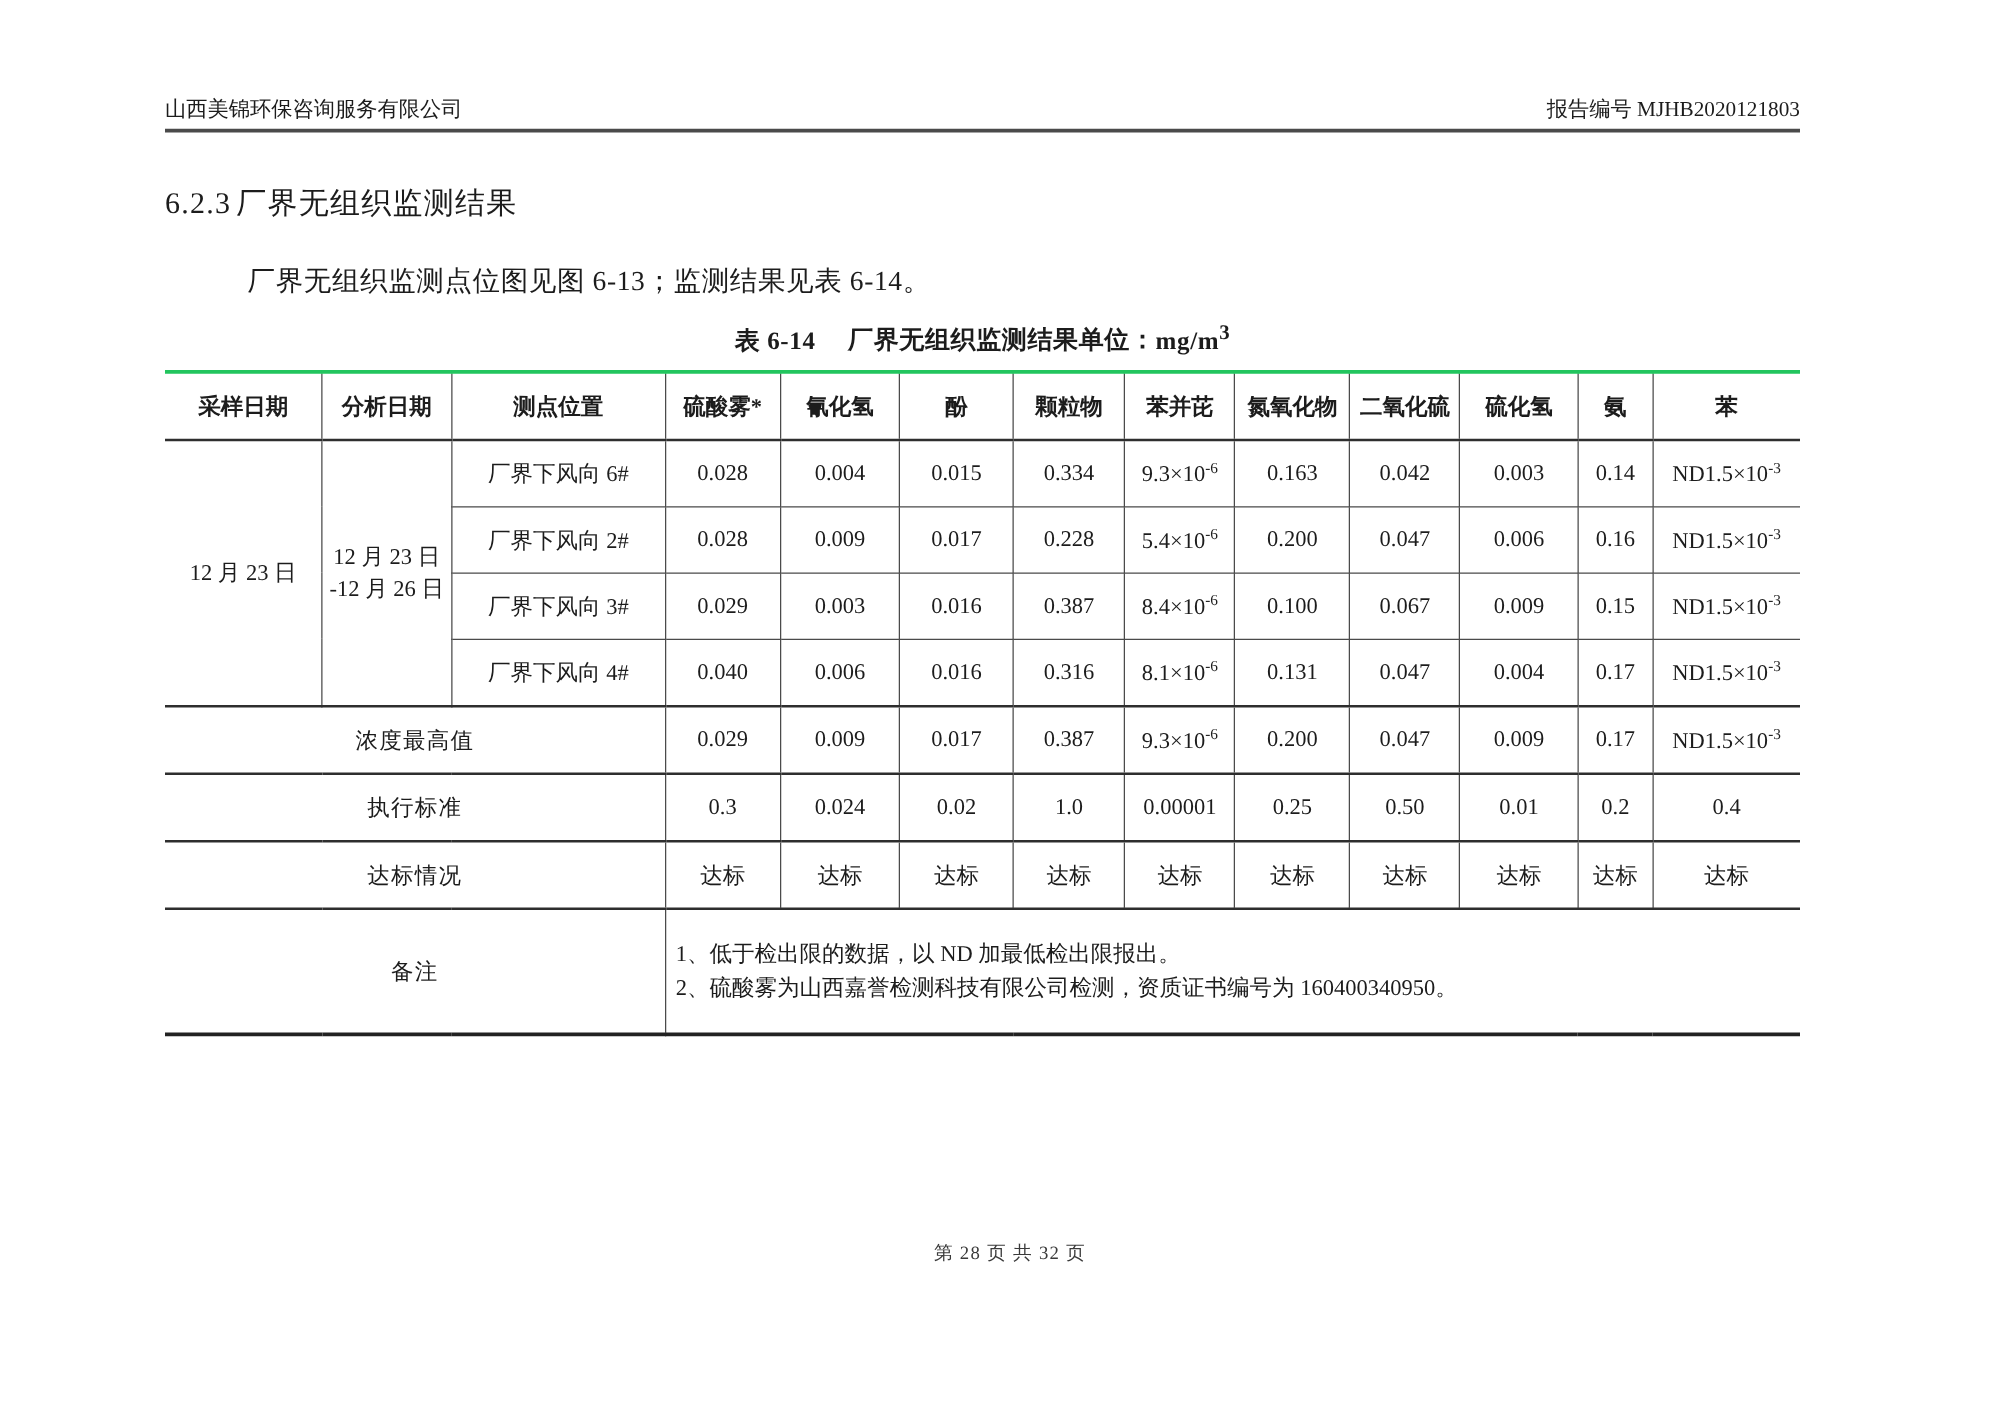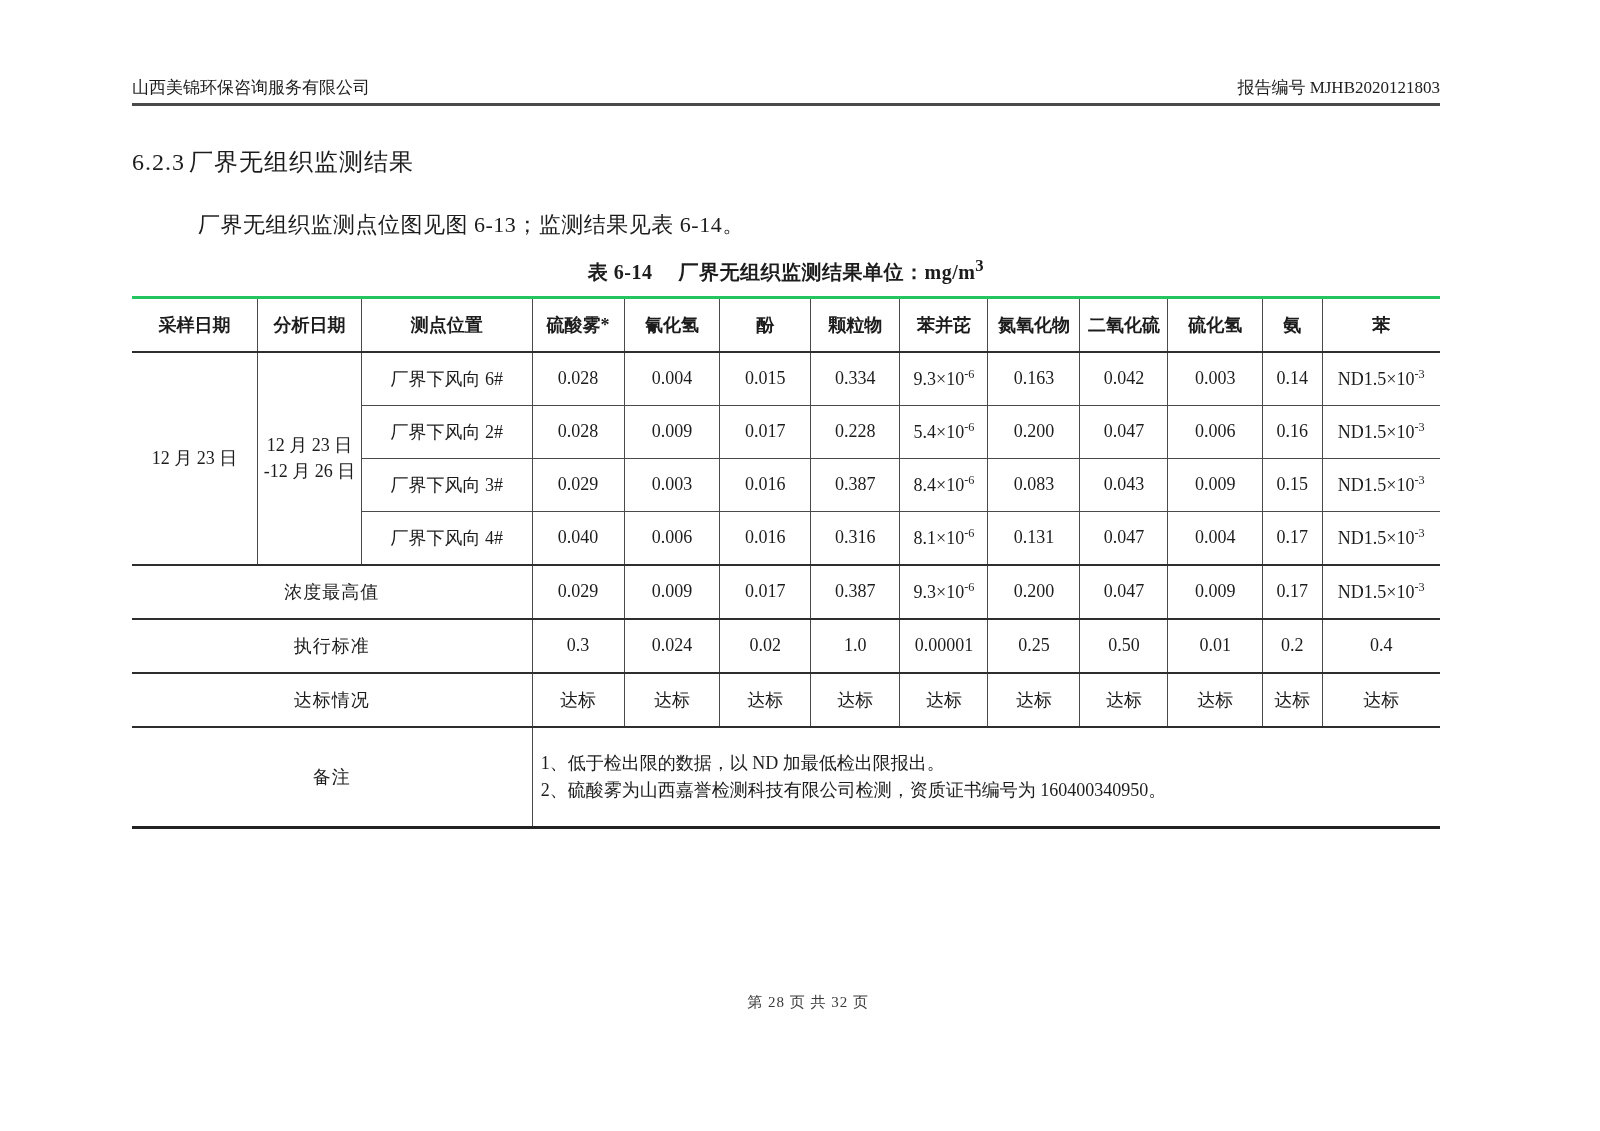--- a/index.html
+++ b/index.html
@@ -170,22 +170,22 @@
           <td>0.16</td>
           <td class="edge-r">ND1.5×10<sup>-3</sup></td>
         </tr>
         <tr class="row-data">
           <td>厂界下风向 3#</td>
           <td>0.029</td>
           <td>0.003</td>
           <td>0.016</td>
           <td>0.387</td>
           <td>8.4×10<sup>-6</sup></td>
-          <td>0.083</td>
-          <td>0.043</td>
+          <td>0.100</td>
+          <td>0.067</td>
           <td>0.009</td>
           <td>0.15</td>
           <td class="edge-r">ND1.5×10<sup>-3</sup></td>
         </tr>
         <tr class="row-data">
           <td>厂界下风向 4#</td>
           <td>0.040</td>
           <td>0.006</td>
           <td>0.016</td>
           <td>0.316</td>

